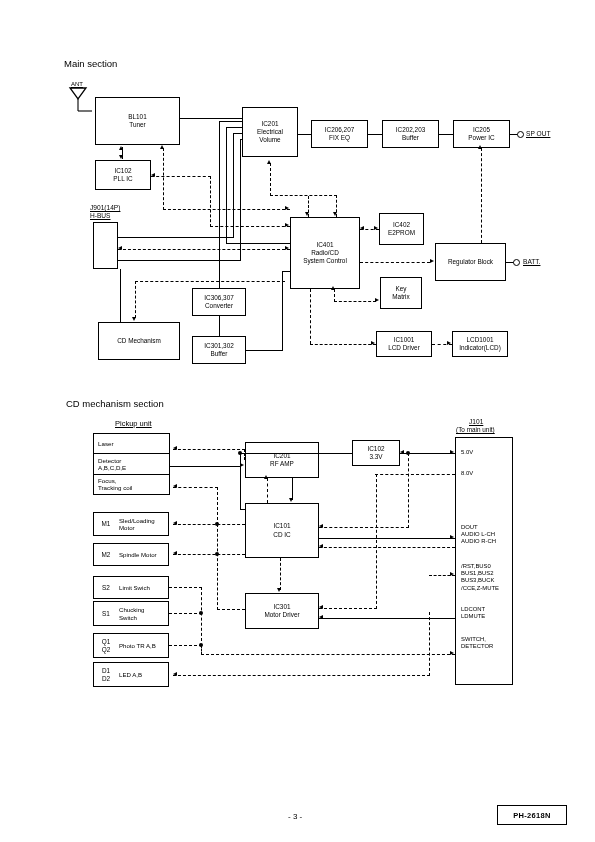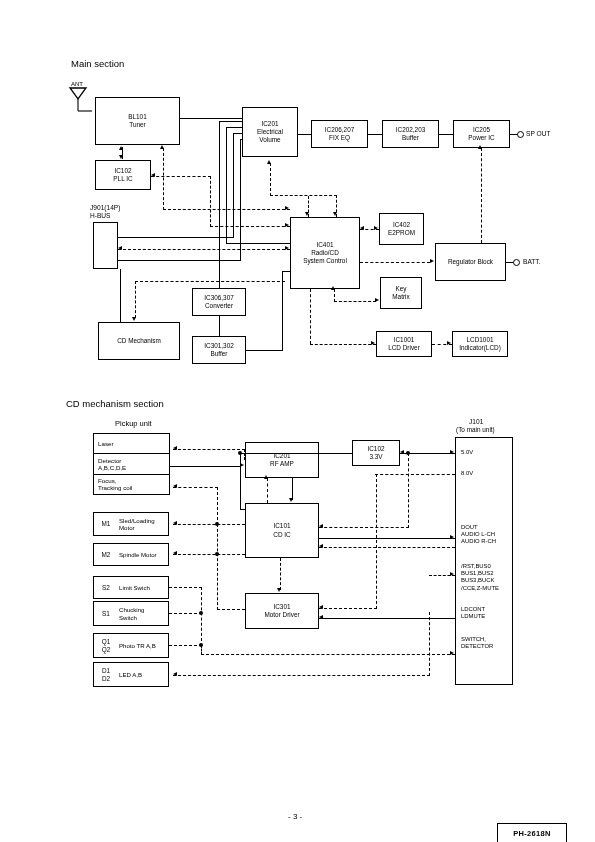--- a/index.html
+++ b/index.html
@@ -4,21 +4,21 @@
 <title>Block Diagram</title>
 <style>
   html,body{margin:0;padding:0;background:#ffffff;}
   body{width:595px;height:842px;position:relative;overflow:hidden;
        font-family:"Liberation Sans","DejaVu Sans",sans-serif;color:#000;}
   #page{position:absolute;left:0;top:0;width:595px;height:842px;}
 
   
   .h-title{position:absolute;font-size:15px;letter-spacing:.5px;}
   .h-sub{position:absolute;font-size:9.5px;}
-  .lbl{position:absolute;font-size:6.6px;line-height:8px;white-space:pre;}
+  .lbl{position:absolute;font-size:6.6px;line-height:8px;white-space:pre;text-decoration:underline;}
 
   
   .blk{position:absolute;border:1.6px solid #000;background:#fff;
        display:flex;flex-direction:column;align-items:center;justify-content:center;
        text-align:center;font-size:6.4px;line-height:8.2px;box-sizing:border-box;}
   .blk span{display:block;white-space:pre;}
 
   
   .pu{position:absolute;border:1.6px solid #000;background:#fff;box-sizing:border-box;
       display:flex;flex-direction:column;}
@@ -60,21 +60,21 @@
   
   .pgnum{position:absolute;font-size:8px;}
   .model{position:absolute;border:1.2px solid #000;font-size:7.5px;font-weight:bold;
          display:flex;align-items:center;justify-content:center;letter-spacing:.3px;}
 </style>
 </head>
 <body>
 
 <div id="page">
 
-  <div class="h-sub" style="left:71px;top:58px;">Main section</div>
+  <div class="h-sub" style="left:64px;top:58px;">Main section</div>
   <div class="h-sub" style="left:66px;top:398px;">CD mechanism section</div>
 
   <div class="lbl" style="left:71px;top:80px;font-size:6px;">ANT</div>
   <svg class="ant" style="left:66px;top:86px;" width="26" height="30" viewBox="0 0 26 30">
     <polygon points="4,2 20,2 12,13" fill="none" stroke="#000" stroke-width="1.3"></polygon>
     <line x1="12" y1="13" x2="12" y2="25" stroke="#000" stroke-width="1.1"></line>
     <line x1="12" y1="25" x2="29" y2="25" stroke="#000" stroke-width="1.1"></line>
   </svg>
 
   <div class="blk" style="left:95px;top:97px;width:85px;height:48px;">
@@ -392,15 +392,15 @@
 
   <div class="dh" style="left:319px;top:547px;width:136px;"></div>
   <div class="ar ar-l" style="left:319px;top:544.4px;"></div>
   <div class="ar ar-r" style="left:450px;top:572.4px;"></div>
   <div class="dh" style="left:429px;top:575px;width:26px;"></div>
 
   <div class="ln lnh" style="left:319px;top:618px;width:136px;"></div>
   <div class="ar ar-l" style="left:319px;top:615.4px;"></div>
 
   <div class="pgnum" style="left:288px;top:812px;">- 3 -</div>
-  <div class="model" style="left:497px;top:823px;width:68px;height:18px;text-align:right;">PH-2618N</div>
+  <div class="model" style="left:497px;top:805px;width:68px;height:18px;text-align:right;">PH-2618N</div>
 
 </div>
 
 </body></html>

